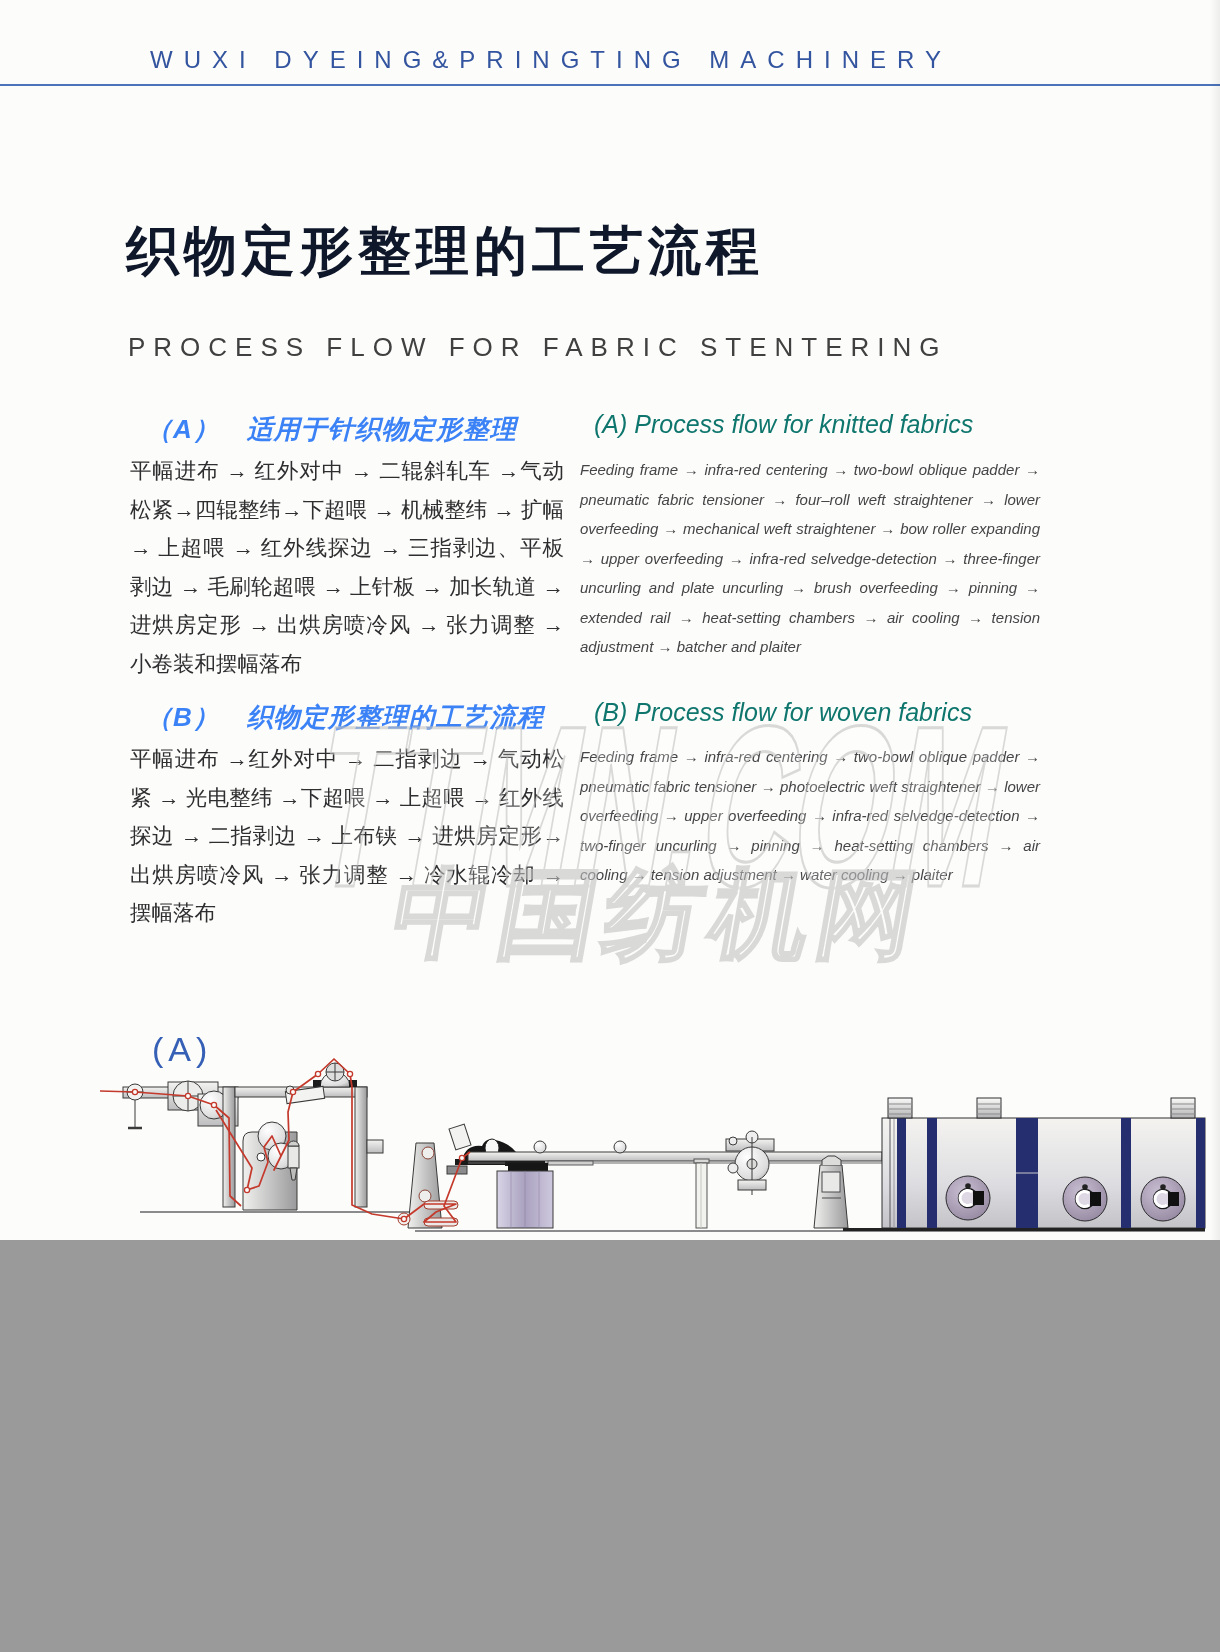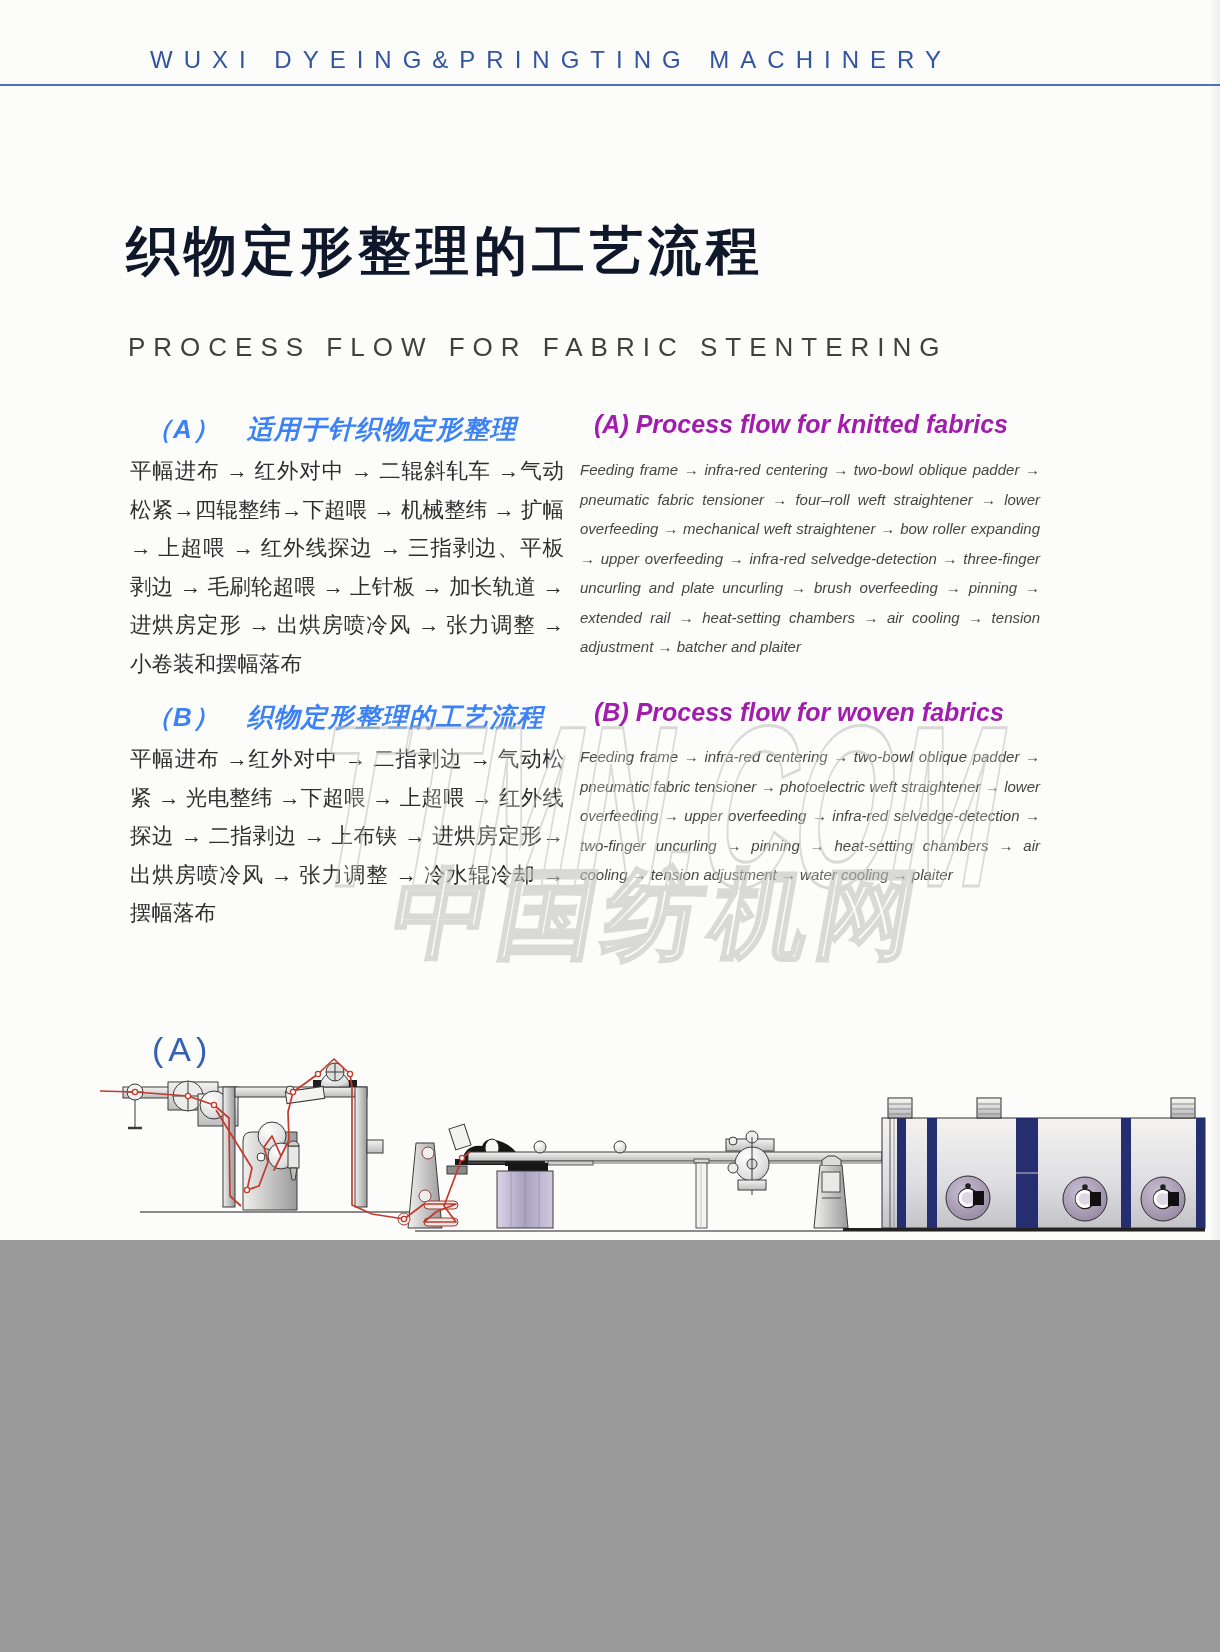--- a/index.html
+++ b/index.html
@@ -9,22 +9,22 @@
         background:linear-gradient(to right,rgba(0,0,0,0),rgba(0,0,0,0.06));pointer-events:none;}
   .brand{position:absolute;left:150px;top:46px;font-size:24px;letter-spacing:11px;
         color:#33549f;font-weight:400;white-space:nowrap;}
   .rule{position:absolute;left:0;top:84px;width:1220px;height:2px;background:#4a73ba;}
   .title-zh{position:absolute;left:126px;top:216px;font-size:53px;letter-spacing:5px;
         color:#0f172a;font-weight:700;white-space:nowrap;text-align:center;}
   .title-en{position:absolute;left:128px;top:296px;font-size:26px;letter-spacing:8px;
         color:#404040;font-weight:400;white-space:nowrap;margin-top:36px;}
   .sec-head-zh{position:absolute;font-style:italic;color:#3b82f6;font-size:26px;
         letter-spacing:1px;font-weight:700;white-space:nowrap;}
-  .sec-head-en{position:absolute;font-style:italic;color:#a21caf;font-size:25px;
-        font-weight:700;white-space:nowrap;}
+  .sec-head-en{position:absolute;font-style:italic;color:#0f766e;font-size:25px;
+        font-weight:400;white-space:nowrap;}
   .body-zh{position:absolute;font-size:21.5px;line-height:38.5px;color:#2e2e30;
         text-align:justify;}
   .body-en{position:absolute;font-size:15px;line-height:29.5px;color:#454547;
         text-align:justify;font-style:italic;}
   .diag-label{position:absolute;color:#3560b5;font-size:34px;letter-spacing:5px;font-weight:400;}
   .footer{position:absolute;left:0;top:1588px;width:138px;height:31px;background:#4b4b4d;
         color:#f4f4f2;font-size:20px;letter-spacing:1.5px;line-height:31px;
         padding-left:60px;box-sizing:border-box;white-space:nowrap;}
   .wm{position:absolute;left:0;top:0;width:1220px;height:1652px;pointer-events:none;z-index:5;}
   .diag{position:absolute;left:0;z-index:1;}

